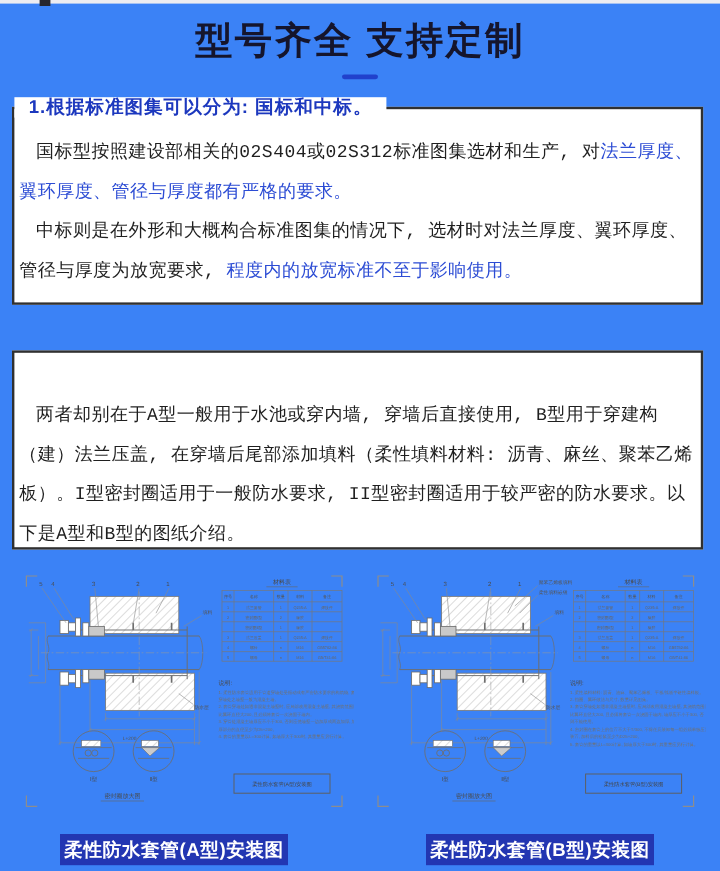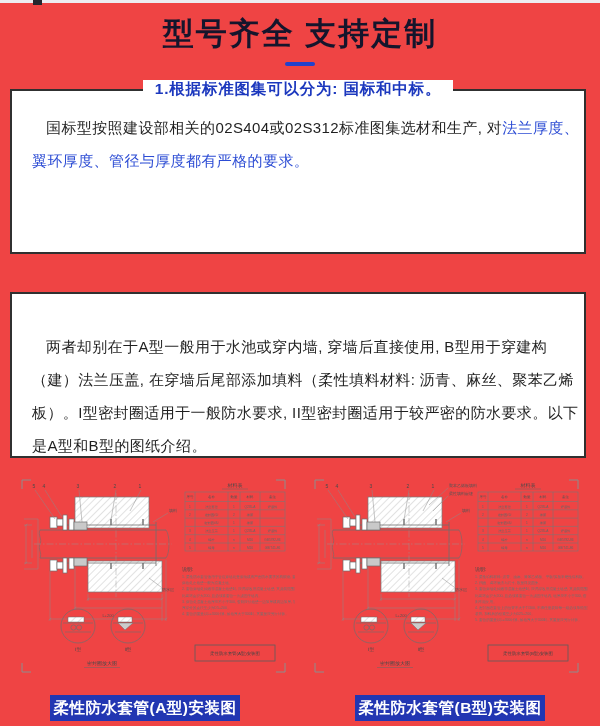--- a/index.html
+++ b/index.html
@@ -1,29 +1,29 @@
 <!DOCTYPE html>
 <html><head>
 <meta charset="utf-8">
 <style>
   html,body{margin:0;padding:0;background:#fff;}
-  .page{position:relative;width:600px;height:726px;background:#ef4444;overflow:hidden;
+  .page{position:relative;width:600px;height:726px;background:#3b82f6;overflow:hidden;
         font-family:"Liberation Sans","DejaVu Sans",sans-serif;}
   .topbar{position:absolute;top:0;left:0;right:0;height:3px;background:#ededf1;}
   .artifact{position:absolute;top:0;left:33px;width:9px;height:5px;background:#26262e;}
   .title{position:absolute;top:13px;left:0;width:100%;margin:0;text-align:center;
          font-size:31px;font-weight:bold;color:#15152c;letter-spacing:2px;}
   .divider{position:absolute;top:62px;left:285px;width:30px;height:4px;background:#2141cc;border-radius:2px;}
   .sec{position:absolute;left:10px;width:576px;border:2px solid #303030;background:#fff;box-sizing:border-box;}
   #sec1{top:89px;height:165px;}
   #sec2{top:292px;height:166px;}
-  .sec-head{position:absolute;top:-12px;left:0;width:100%;text-align:center;}
+  .sec-head{position:absolute;top:-12px;left:0;width:100%;}
   .sec-head span{background:#ffffff;padding:0 12px;font-size:15.5px;font-weight:bold;
                  color:#1c38be;letter-spacing:0.8px;}
-  .sec-body{padding:20px 4px 0 20px;font-size:15px;color:#1f1f1f;line-height:33px;letter-spacing:0.4px;}
+  .sec-body{padding:20px 4px 0 4px;font-size:15px;color:#1f1f1f;line-height:33px;letter-spacing:0.4px;font-family:Liberation Mono, monospace;}
   #sec2 .sec-body{padding-top:36px;}
   .sec-body p{margin:0;text-indent:14px;}
   .blue{color:#2c4cd4;}
   .drawings{position:absolute;top:475px;left:0;width:600px;height:215px;}
   .drawing{position:absolute;top:0;width:283px;height:215px;}
   #drawingA{left:12px;}
   #drawingB{left:305px;}
   svg text{font-family:"Liberation Sans","DejaVu Sans",sans-serif;}
   .t5{font-size:5px;fill:#4a4a4a;}
   .t45{font-size:4.5px;fill:#4a4a4a;}
@@ -47,20 +47,21 @@
 
   <h1 class="title">型号齐全  支持定制</h1>
   <div class="divider"></div>
 
   <section class="sec" id="sec1">
     <div class="sec-head">
       <span>1.根据标准图集可以分为: 国标和中标。</span>
     </div>
     <div class="sec-body">
       <p><span>国标型按照建设部相关的02S404或02S312标准图集选材和生产, 对</span><span class="blue">法兰厚度、翼环厚度、管径与厚度都有严格的要求。</span></p>
+      <p><span>中标则是在外形和大概构合标准图集的情况下, 选材时对法兰厚度、翼环厚度、管径与厚度为放宽要求, </span><span class="blue">程度内的放宽标准不至于影响使用。</span></p>
     </div>
   </section>
 
   <section class="sec" id="sec2">
     <div class="sec-body">
       <p><span>两者却别在于A型一般用于水池或穿内墙, 穿墙后直接使用, B型用于穿建构（建）法兰压盖, 在穿墙后尾部添加填料（柔性填料材料: 沥青、麻丝、聚苯乙烯板）。I型密封圈适用于一般防水要求, II型密封圈适用于较严密的防水要求。以下是A型和B型的图纸介绍。</span></p>
     </div>
   </section>
 
   <div class="drawings">

